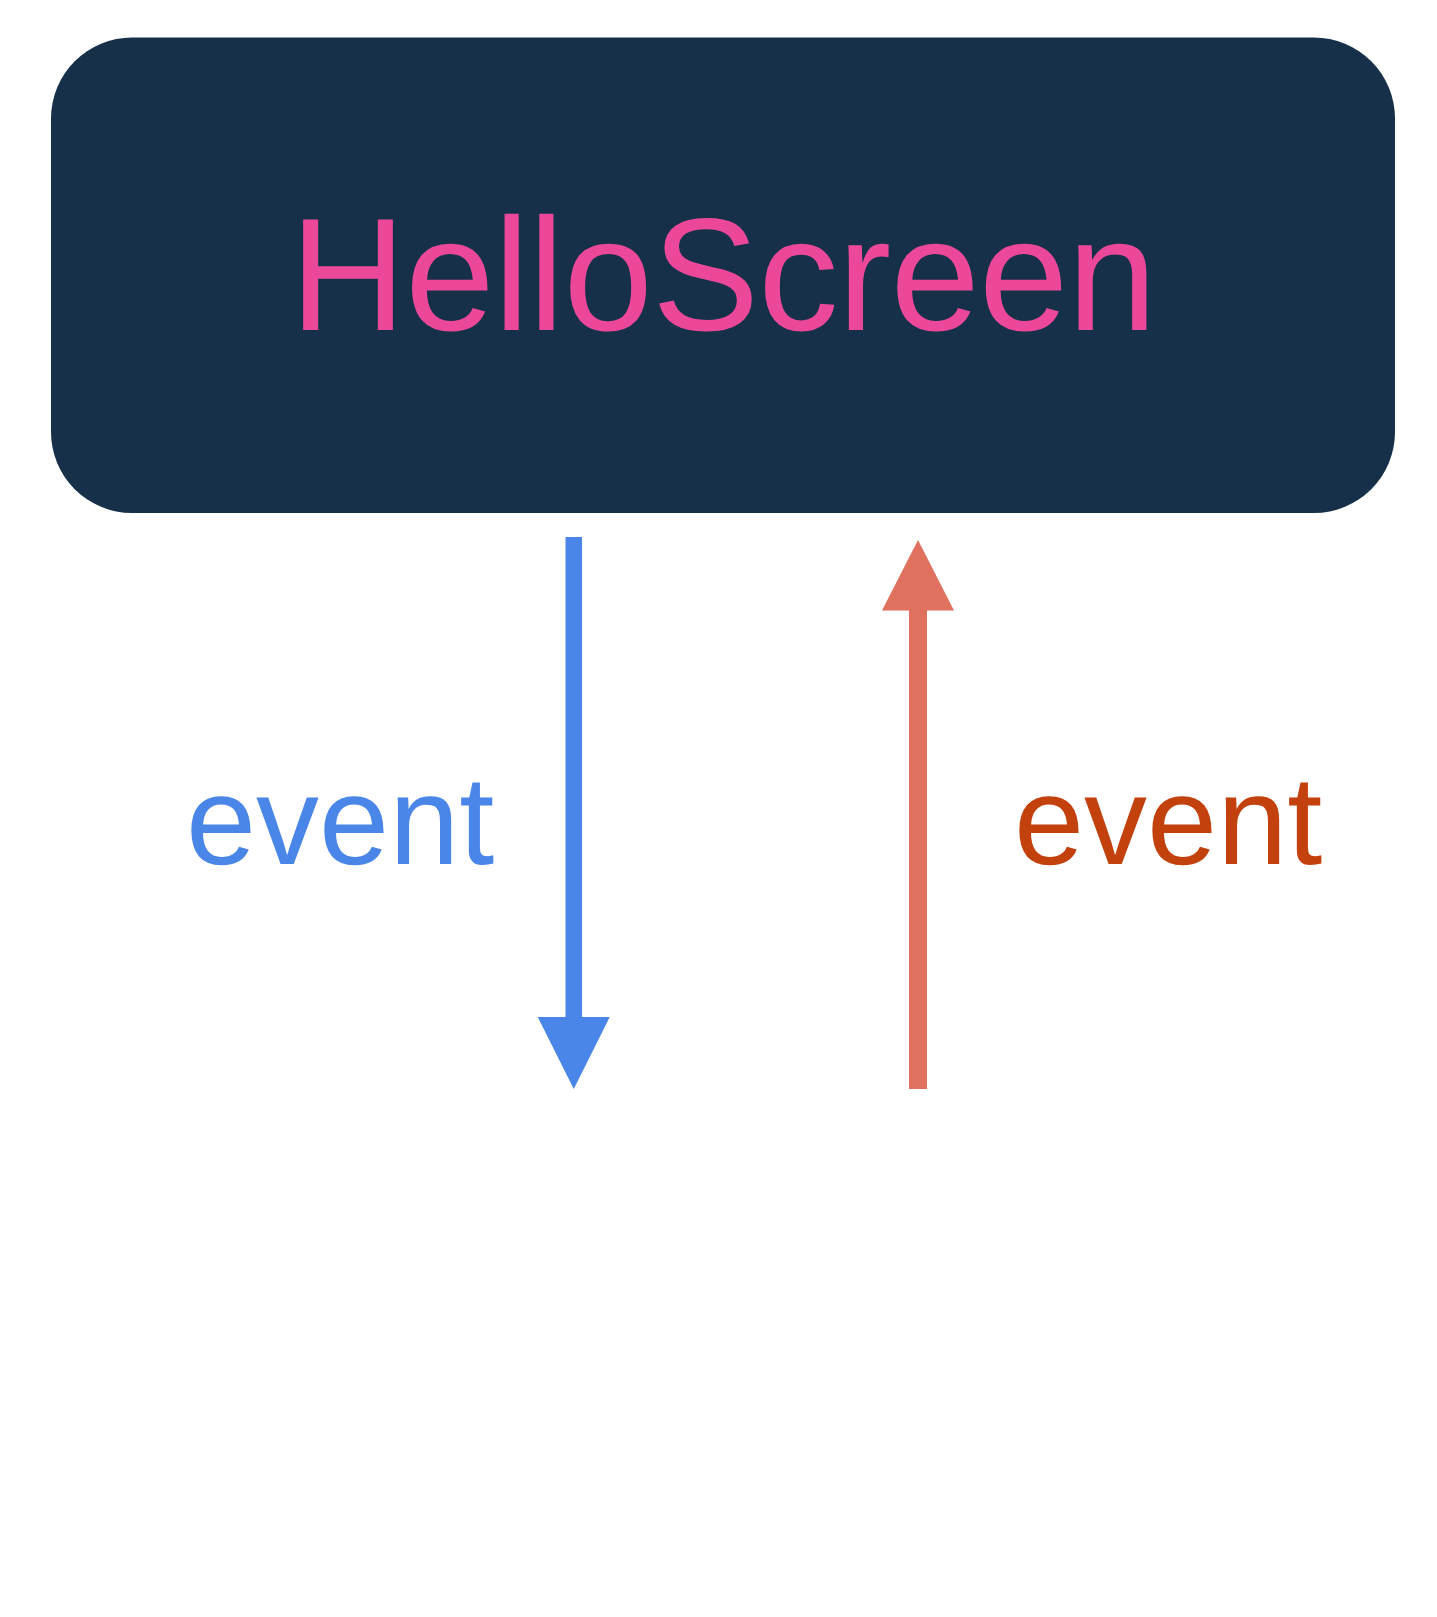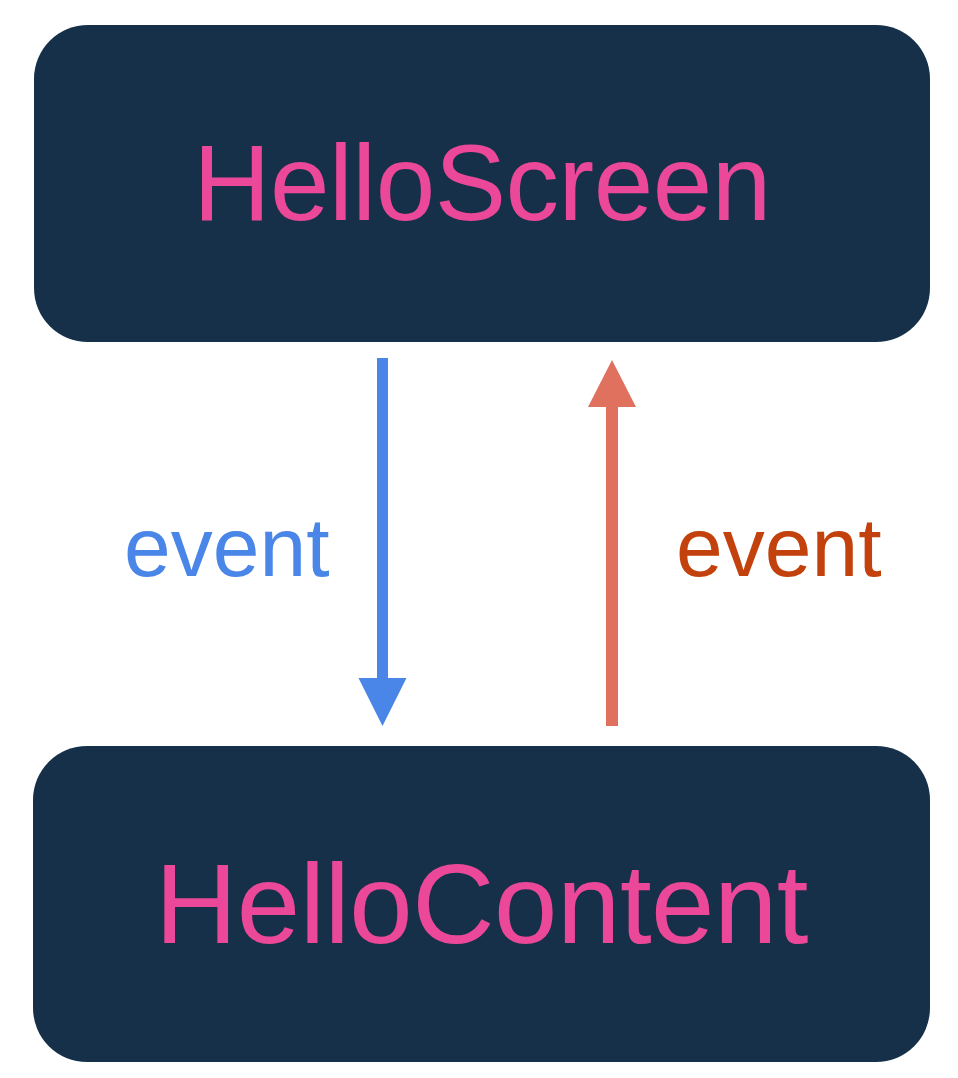--- a/index.html
+++ b/index.html
@@ -101,17 +101,14 @@
     <g>
       <rect x="606" y="406" width="12" height="320" fill="#e0715f"></rect>
       <polygon points="588,407 612,360 636,407" fill="#e0715f"></polygon>
     </g>
   </svg>
 
   <div class="edge-label" id="edge-label-state">event</div>
 
   <div class="edge-label" id="edge-label-event">event</div>
 
-  <div class="node-box" id="node-content">
-    <span class="node-label">HelloContent</span>
-  </div>
 
 </div>
 
 </body></html>

